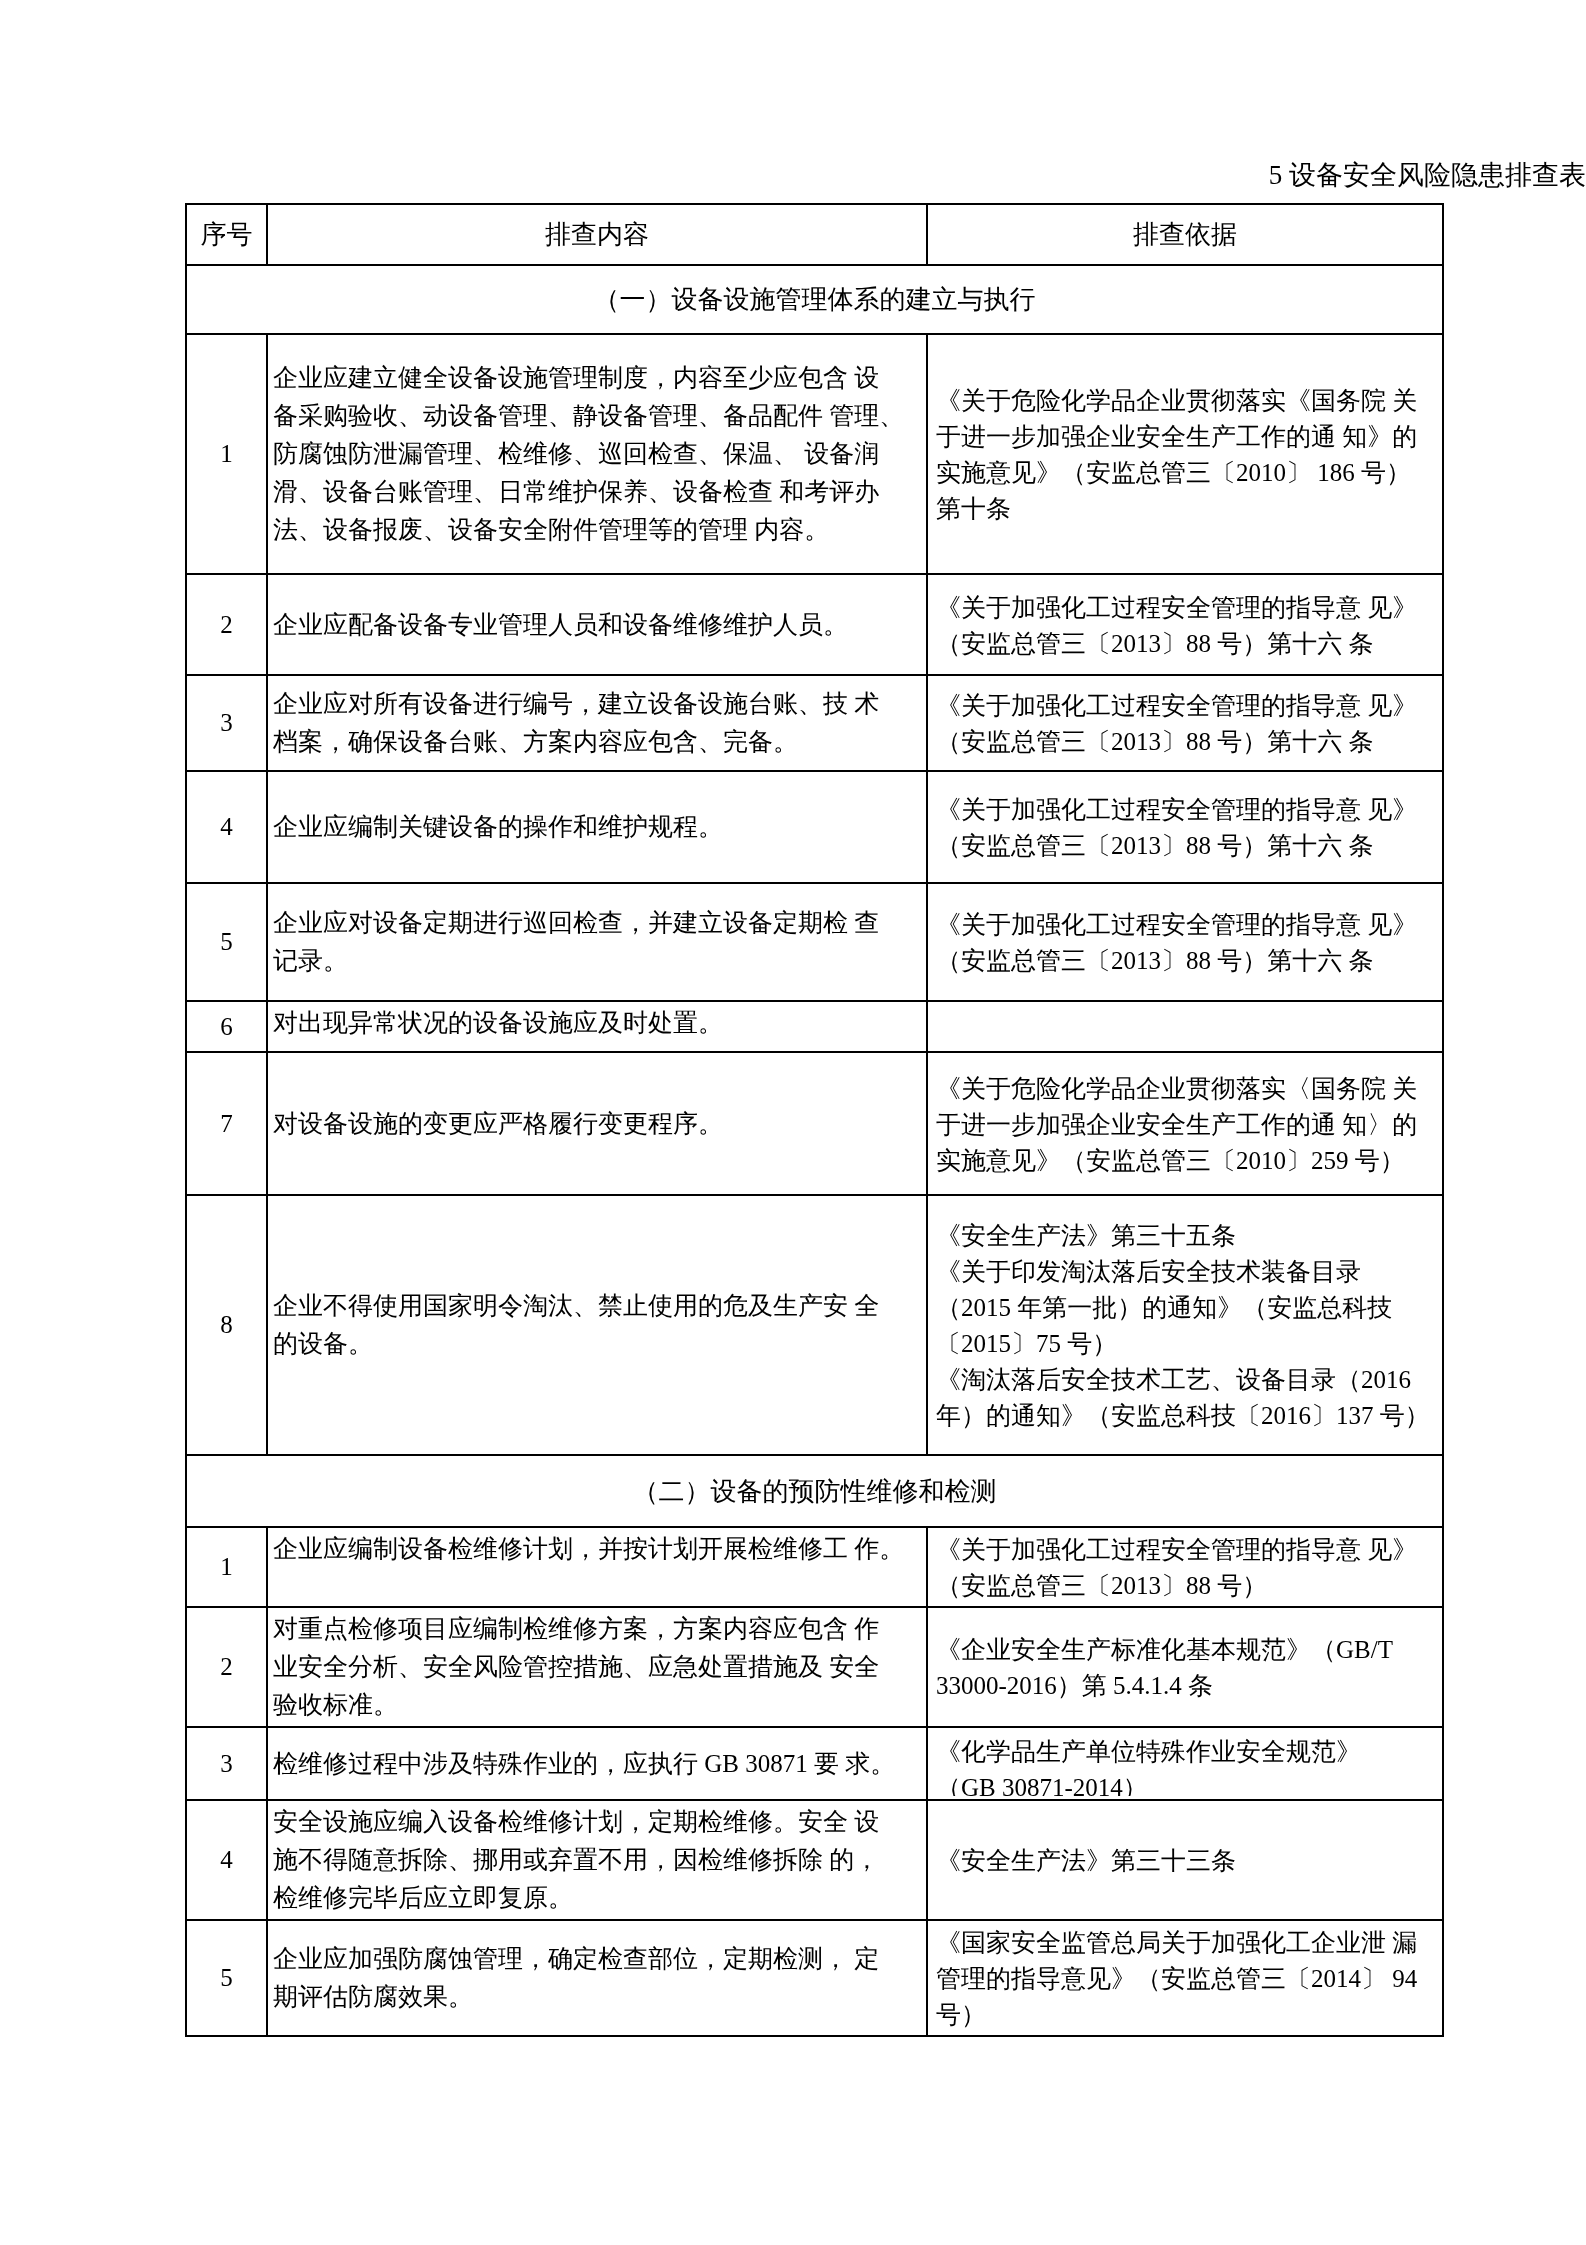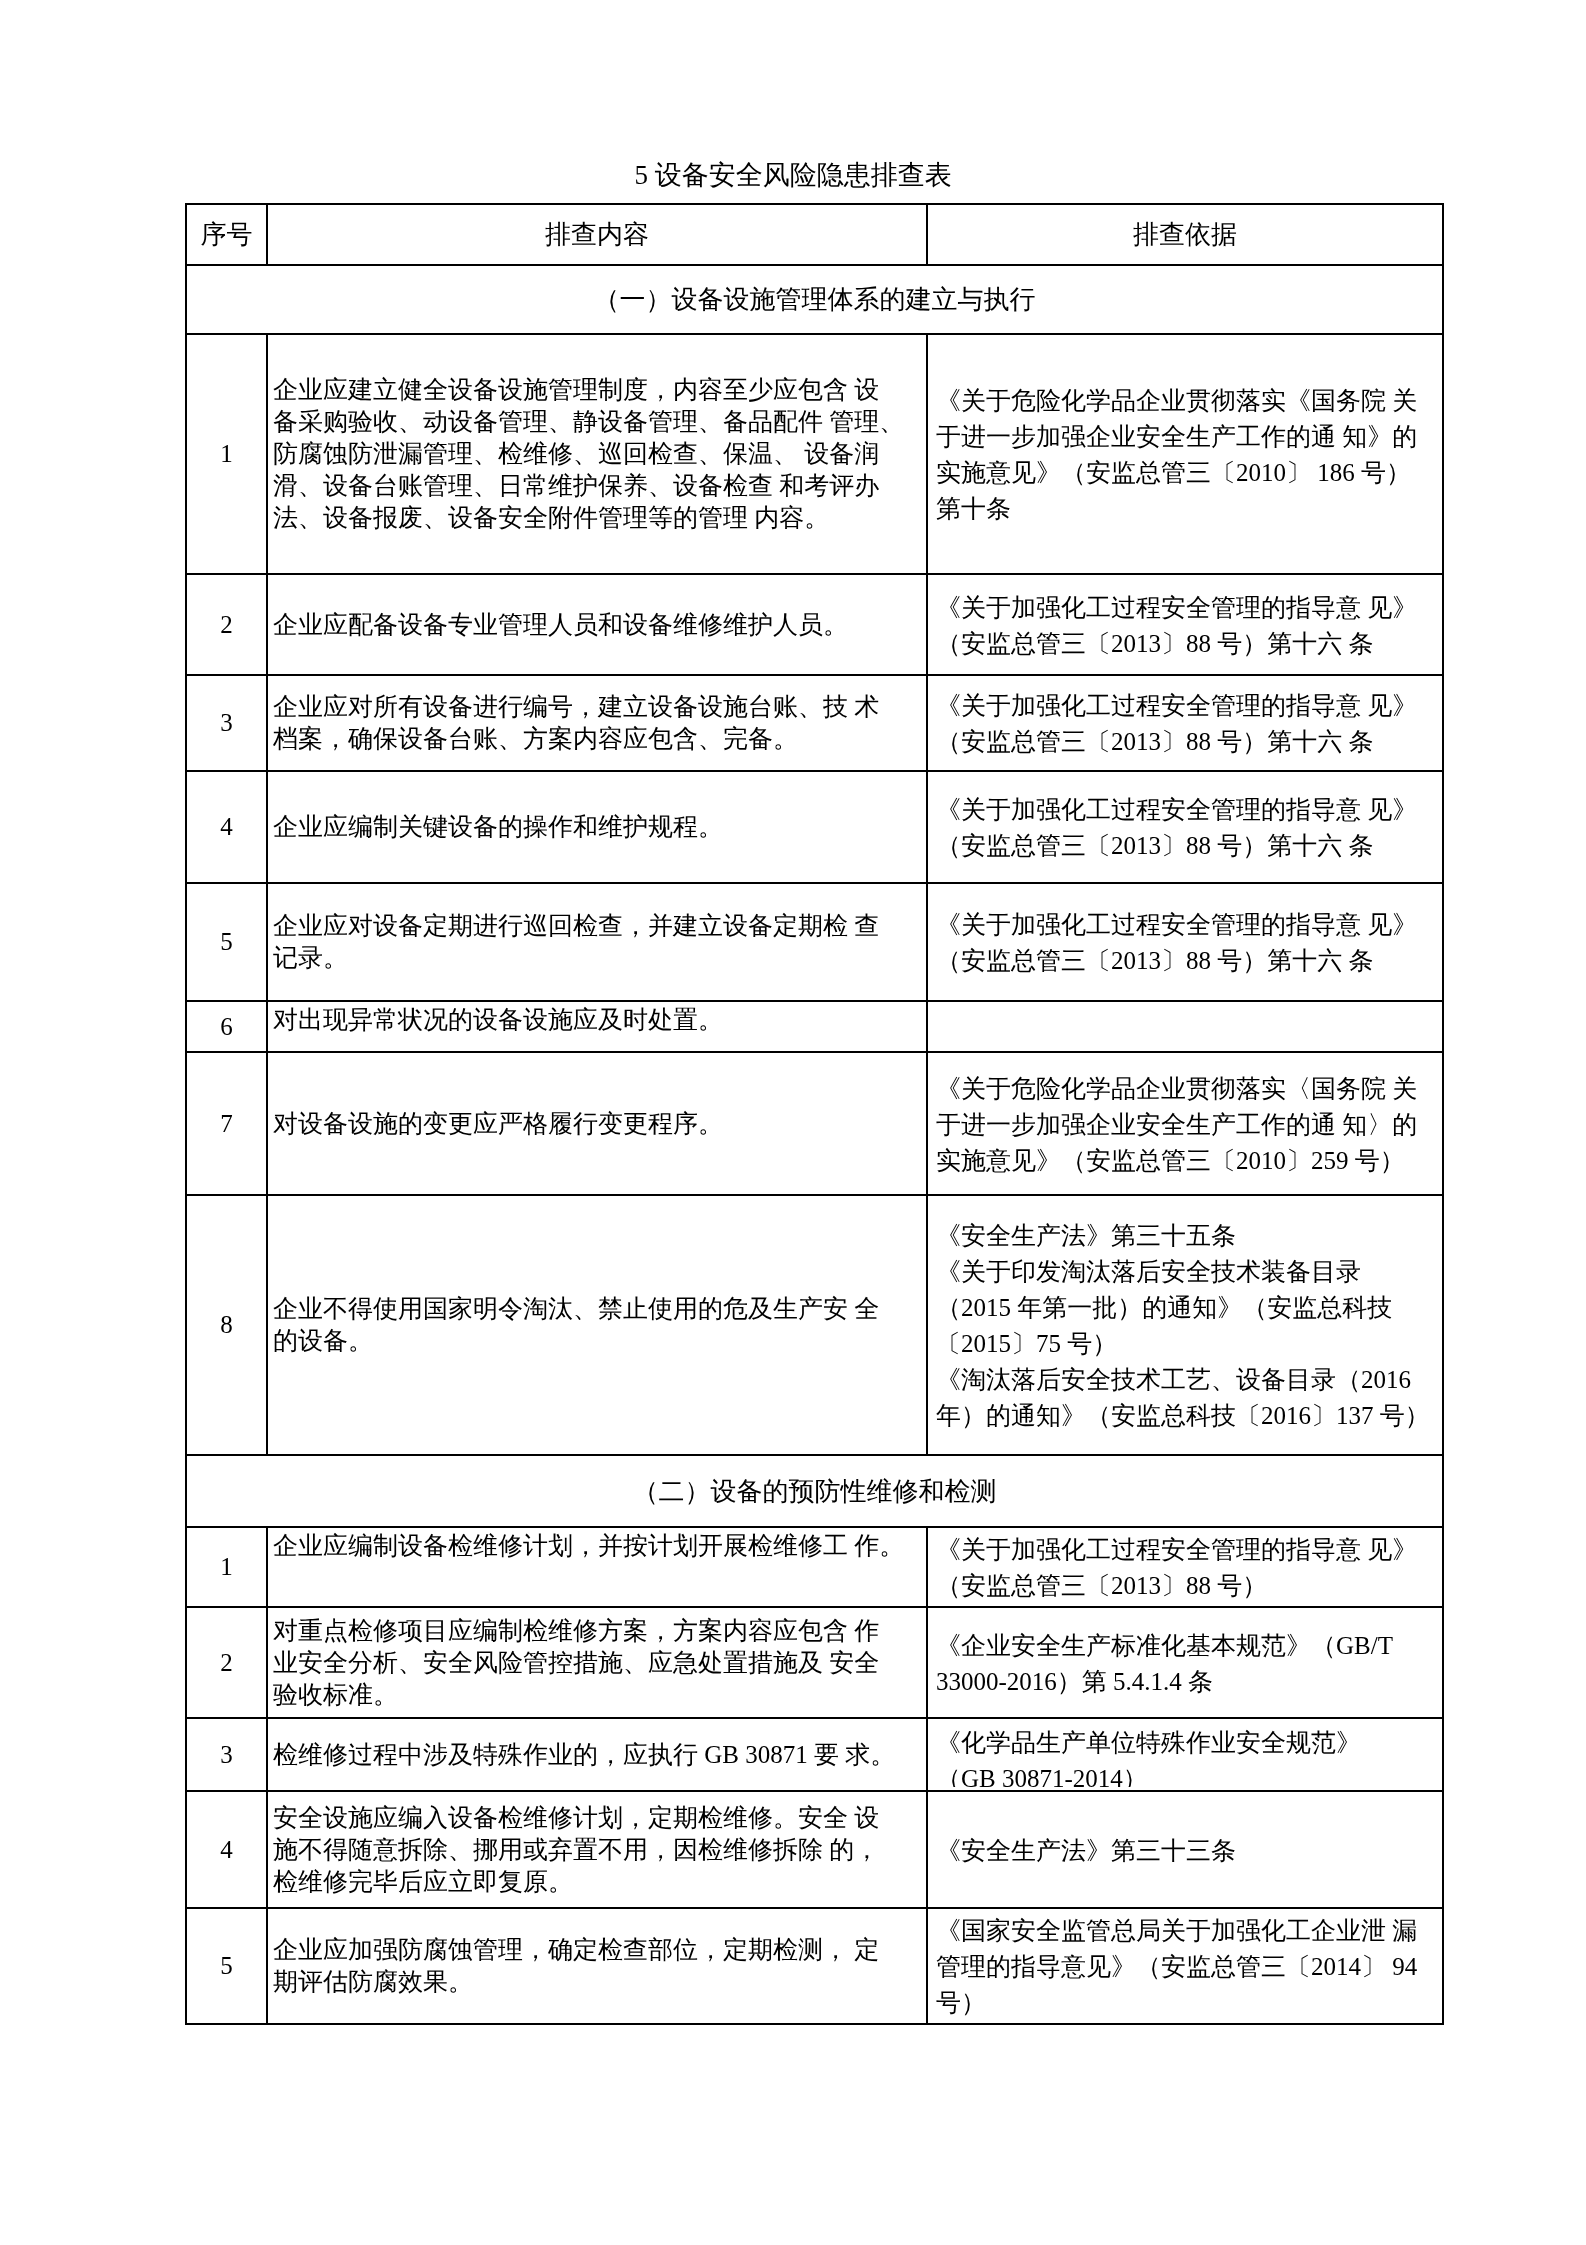--- a/index.html
+++ b/index.html
@@ -9,21 +9,21 @@
     height:2245px;
     background:#ffffff;
     color:#000000;
     font-family:"Liberation Serif","DejaVu Serif",serif;
   }
   .doc-title{
     position:absolute;
     top:158px;
     left:0;
     width:1586px;
-    text-align:center;
+    text-align:right;
     font-size:27px;
     line-height:34px;
   }
   table.checklist{
     position:absolute;
     left:185px;
     top:203px;
     width:1257px;
     border-collapse:collapse;
     table-layout:fixed;
@@ -36,21 +36,21 @@
     font-weight:normal;
     font-size:25px;
     vertical-align:middle;
     overflow:hidden;
     padding:0;
   }
   .checklist th{font-size:26px;text-align:center;}
   td.num{text-align:center;}
   td.content{
     white-space:pre-line;
-    line-height:32px;
+    line-height:38px;
     padding:2px 2px 2px 5px;
     text-align:left;
   }
   td.basis{
     white-space:pre-line;
     line-height:36px;
     padding:4px 2px 2px 8px;
     text-align:left;
   }
   td.section-cell{

